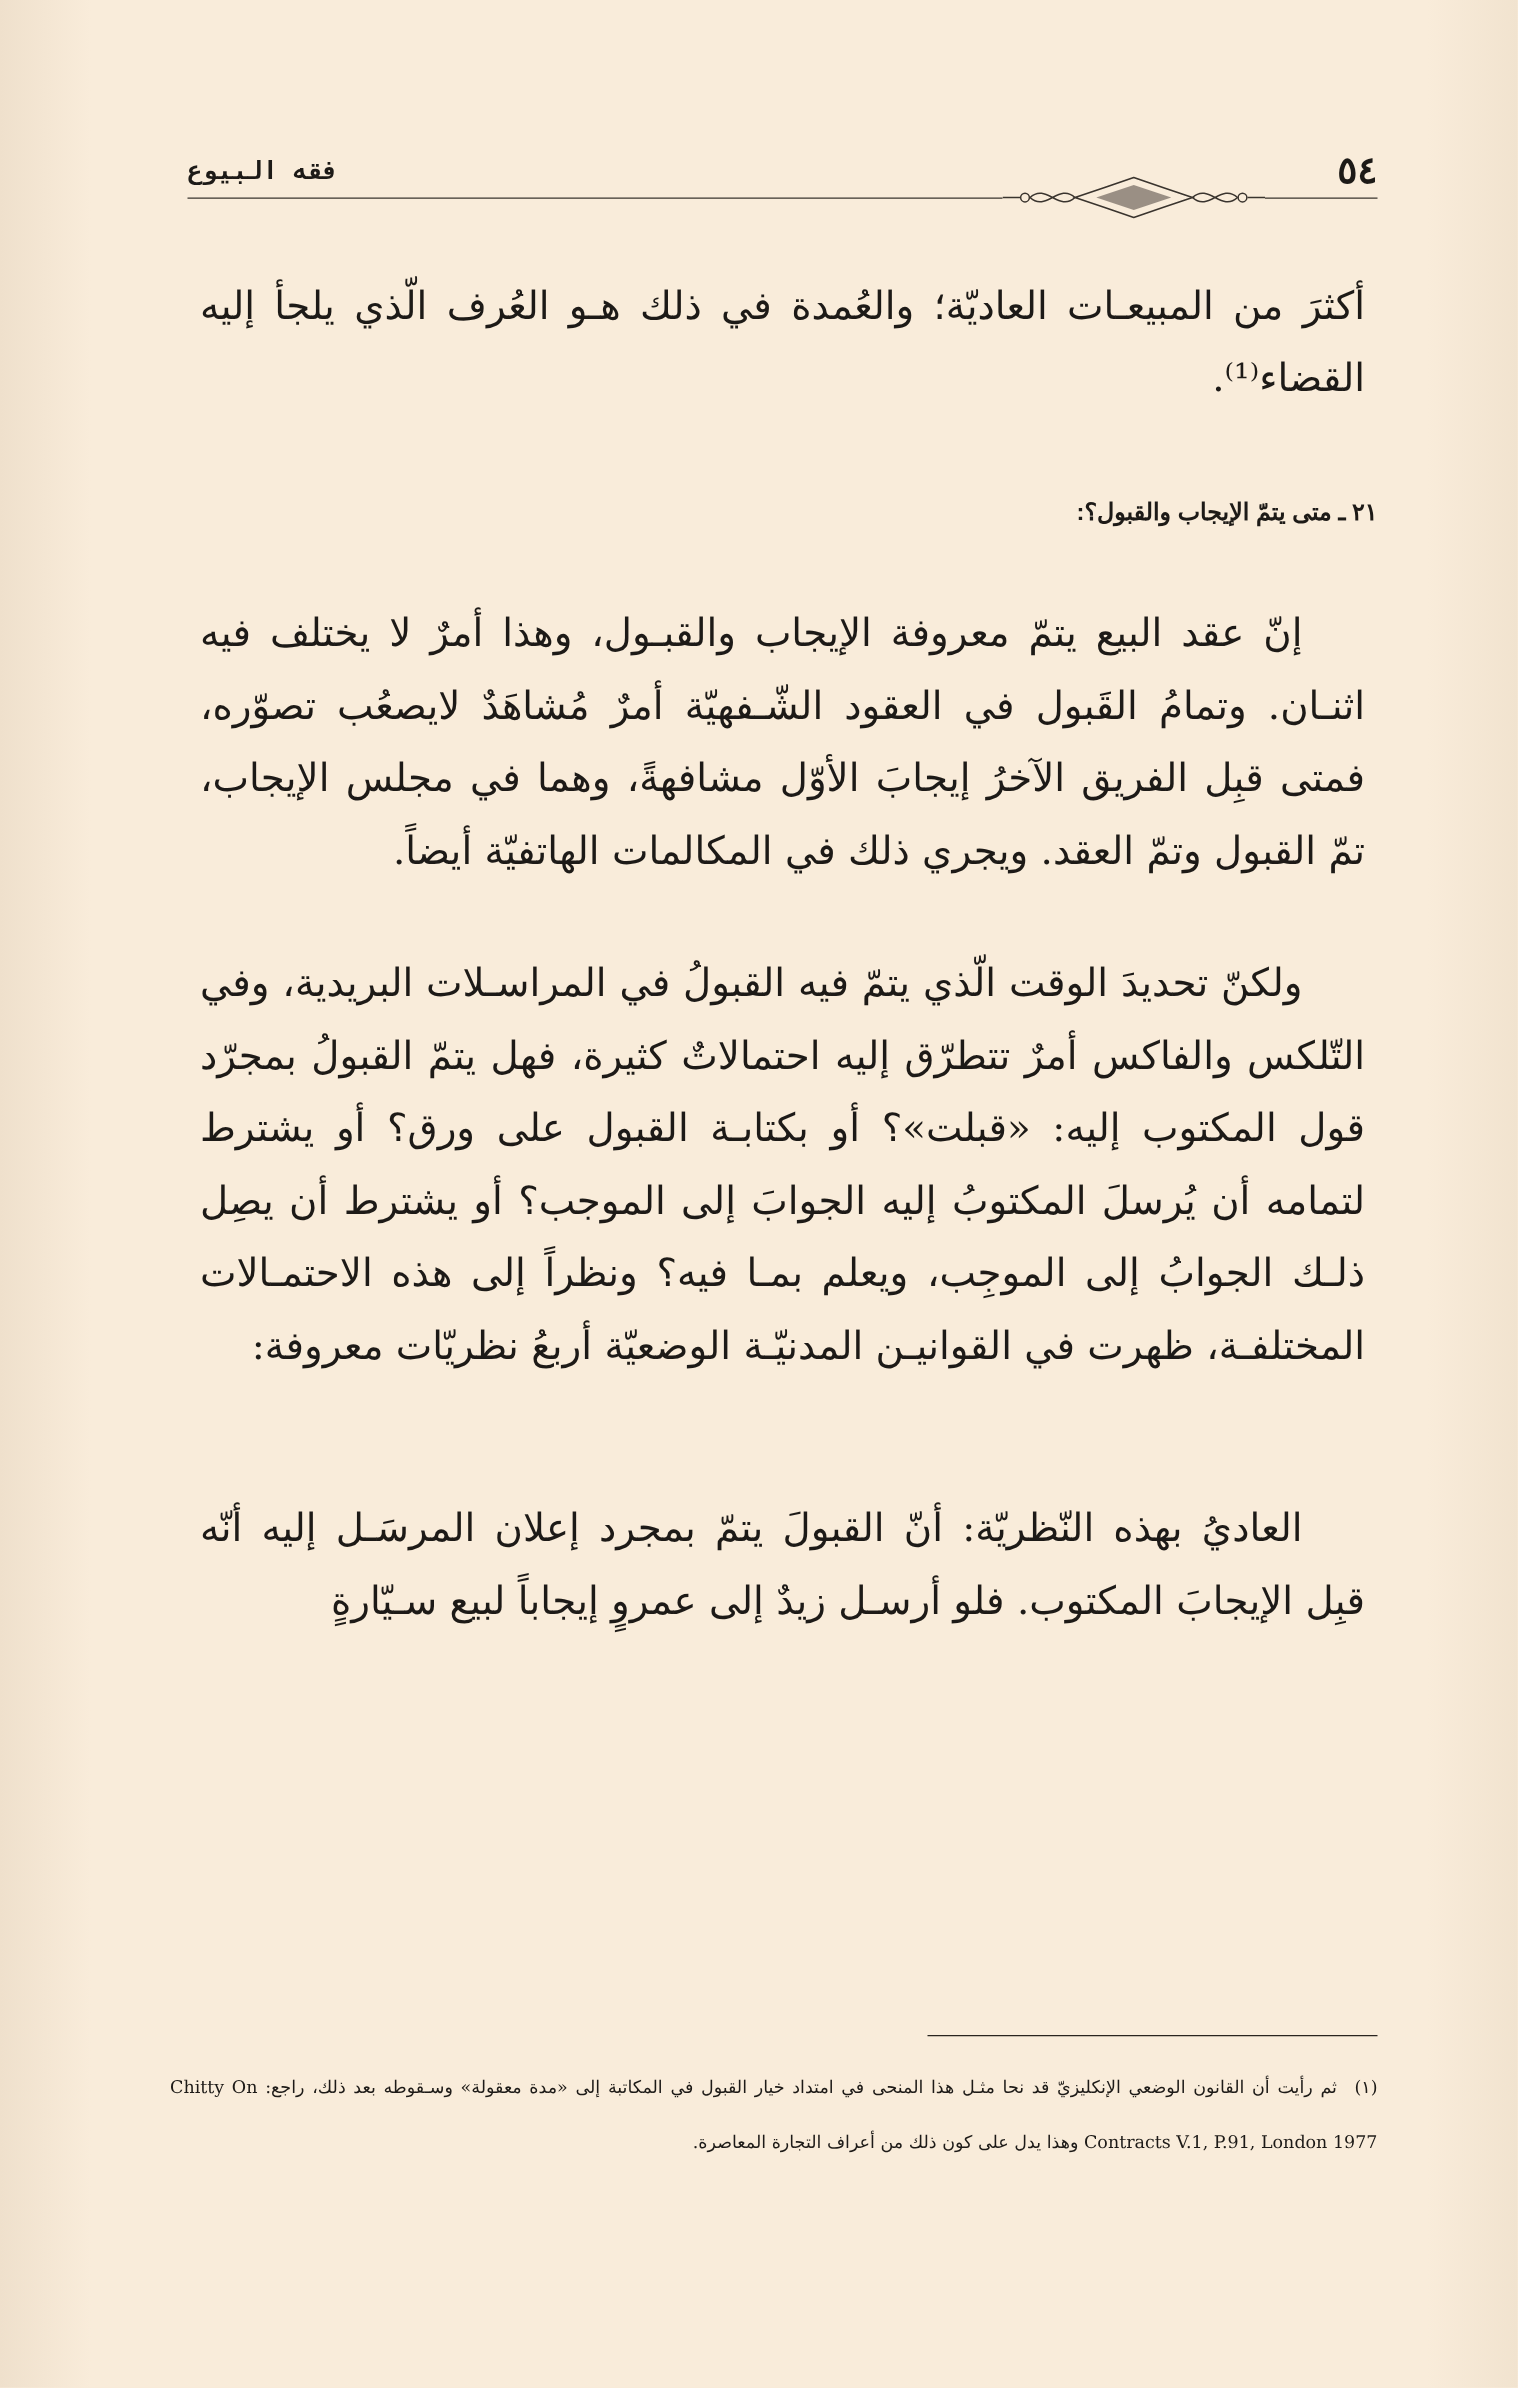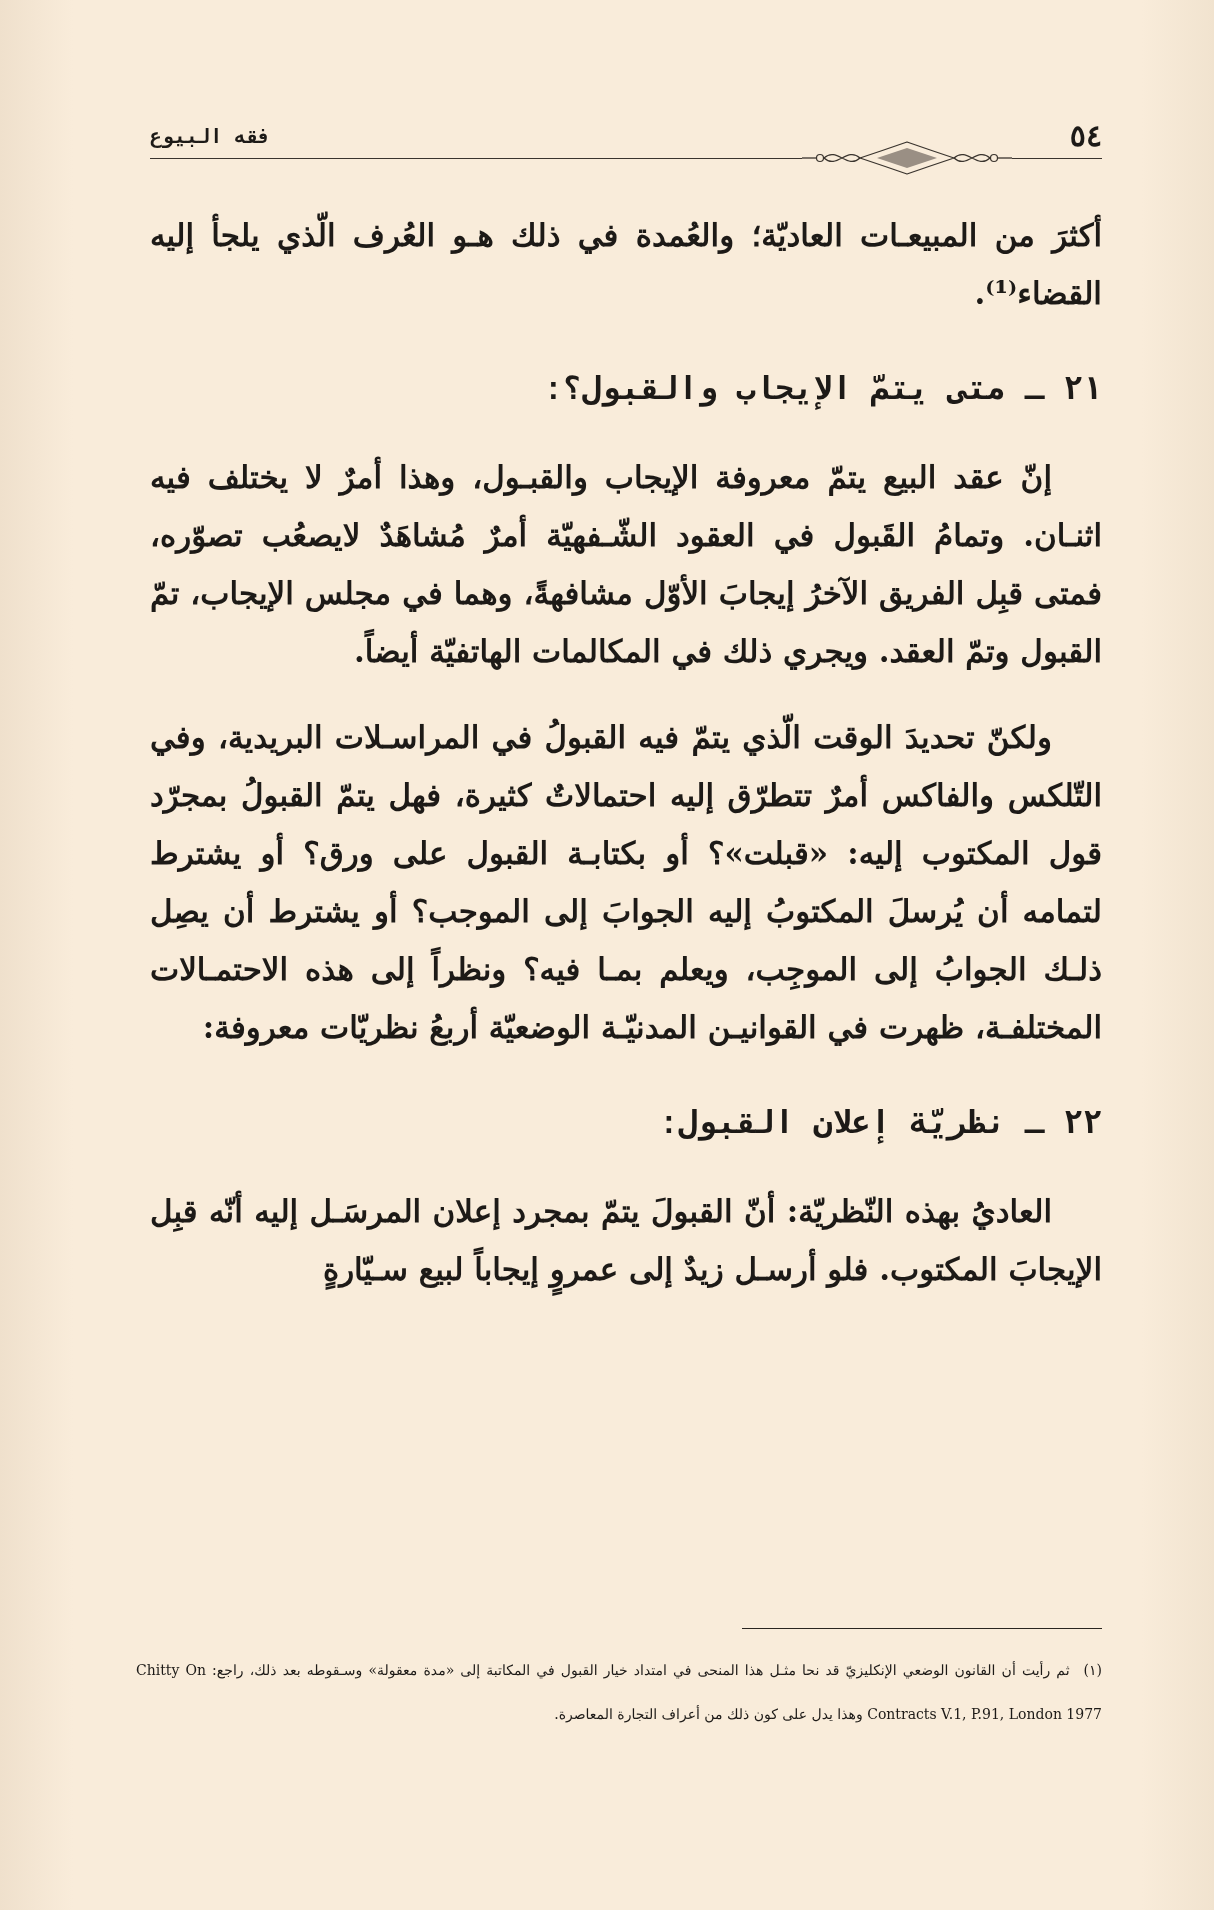--- a/index.html
+++ b/index.html
@@ -7,23 +7,23 @@
        font-family:"DejaVu Serif","Liberation Serif",serif;color:#1d1a17;}
   .page{position:absolute;left:0;top:0;width:1214px;height:1910px;
         background:linear-gradient(90deg,#efe0cc 0%,#f9ecda 6%,#f9ecda 94%,#f1e3cf 100%);}
   .header{position:absolute;left:150px;right:112px;top:118px;height:50px;direction:rtl;}
   .page-num{position:absolute;right:0;top:0;font-size:30px;font-weight:bold;text-align:center;}
   .running-title{position:absolute;left:0;top:6px;font-size:20px;font-weight:bold;font-family:Liberation Mono, monospace;}
   .header-rule{position:absolute;left:0;right:0;top:40px;border-top:1.5px solid #3a342e;}
   .ornament{position:absolute;right:90px;top:22px;width:210px;height:36px;background:#f9ecda;}
   .body{position:absolute;left:150px;right:112px;top:206px;direction:rtl;text-align:justify;
         font-size:31px;line-height:58px;}
-  .body p{margin:0;font-weight:bold;}
+  .body p{margin:10px;}
   .body p.indent{text-indent:50px;}
-  .body h2{font-family:Liberation Mono, monospace;font-size:32px;font-weight:bold;margin:0;line-height:58px;}
+  .body h2{font-family:Liberation Sans, sans-serif;font-size:19px;font-weight:bold;margin:0;line-height:58px;}
   .gap-s{height:28px;}
   .gap-m{height:40px;}
   .fn-rule{position:absolute;right:112px;top:1628px;width:360px;border-top:1.5px solid #2a2520;}
   .footnotes{position:absolute;left:136px;right:112px;top:1648px;direction:rtl;font-size:14px;line-height:44px;text-align:justify;}
   .fn-marker{margin-left:14px;}
 </style>
 </head>
 <body>
 
 <div class="page">
@@ -47,21 +47,20 @@
 
   <div class="body">
     <p>أكثرَ من المبيعـات العاديّة؛ والعُمدة في ذلك هـو العُرف الّذي يلجأ إليه القضاء⁽¹⁾.</p>
     <div class="gap-m"></div>
     <h2>٢١ ـ متى يتمّ الإيجاب والقبول؟:</h2>
     <div class="gap-s"></div>
     <p class="indent">إنّ عقد البيع يتمّ معروفة الإيجاب والقبـول، وهذا أمرٌ لا يختلف فيه اثنـان. وتمامُ القَبول في العقود الشّـفهيّة أمرٌ مُشاهَدٌ لايصعُب تصوّره، فمتى قبِل الفريق الآخرُ إيجابَ الأوّل مشافهةً، وهما في مجلس الإيجاب، تمّ القبول وتمّ العقد. ويجري ذلك في المكالمات الهاتفيّة أيضاً.</p>
     <div class="gap-s"></div>
     <p class="indent">ولكنّ تحديدَ الوقت الّذي يتمّ فيه القبولُ في المراسـلات البريدية، وفي التّلكس والفاكس أمرٌ تتطرّق إليه احتمالاتٌ كثيرة، فهل يتمّ القبولُ بمجرّد قول المكتوب إليه: «قبلت»؟ أو بكتابـة القبول على ورق؟ أو يشترط لتمامه أن يُرسلَ المكتوبُ إليه الجوابَ إلى الموجب؟ أو يشترط أن يصِل ذلـك الجوابُ إلى الموجِب، ويعلم بمـا فيه؟ ونظراً إلى هذه الاحتمـالات المختلفـة، ظهرت في القوانيـن المدنيّـة الوضعيّة أربعُ نظريّات معروفة:</p>
     <div class="gap-m"></div>
-    <h2>٢٢ ـ نظريّة إعلان القبول:</h2>
     <div class="gap-s"></div>
     <p class="indent">العاديُ بهذه النّظريّة: أنّ القبولَ يتمّ بمجرد إعلان المرسَـل إليه أنّه قبِل الإيجابَ المكتوب. فلو أرسـل زيدٌ إلى عمروٍ إيجاباً لبيع سـيّارةٍ</p>
   </div>
 
   <div class="fn-rule"></div>
   <div class="footnotes">
     <p style="margin:0">
       <span class="fn-marker">(١)</span><span>ثم رأيت أن القانون الوضعي الإنكليزيّ قد نحا مثـل هذا المنحى في امتداد خيار القبول في المكاتبة إلى «مدة معقولة» وسـقوطه بعد ذلك، راجع: Chitty On Contracts V.1, P.91, London 1977 وهذا يدل على كون ذلك من أعراف التجارة المعاصرة.</span>
     </p>
   </div>

